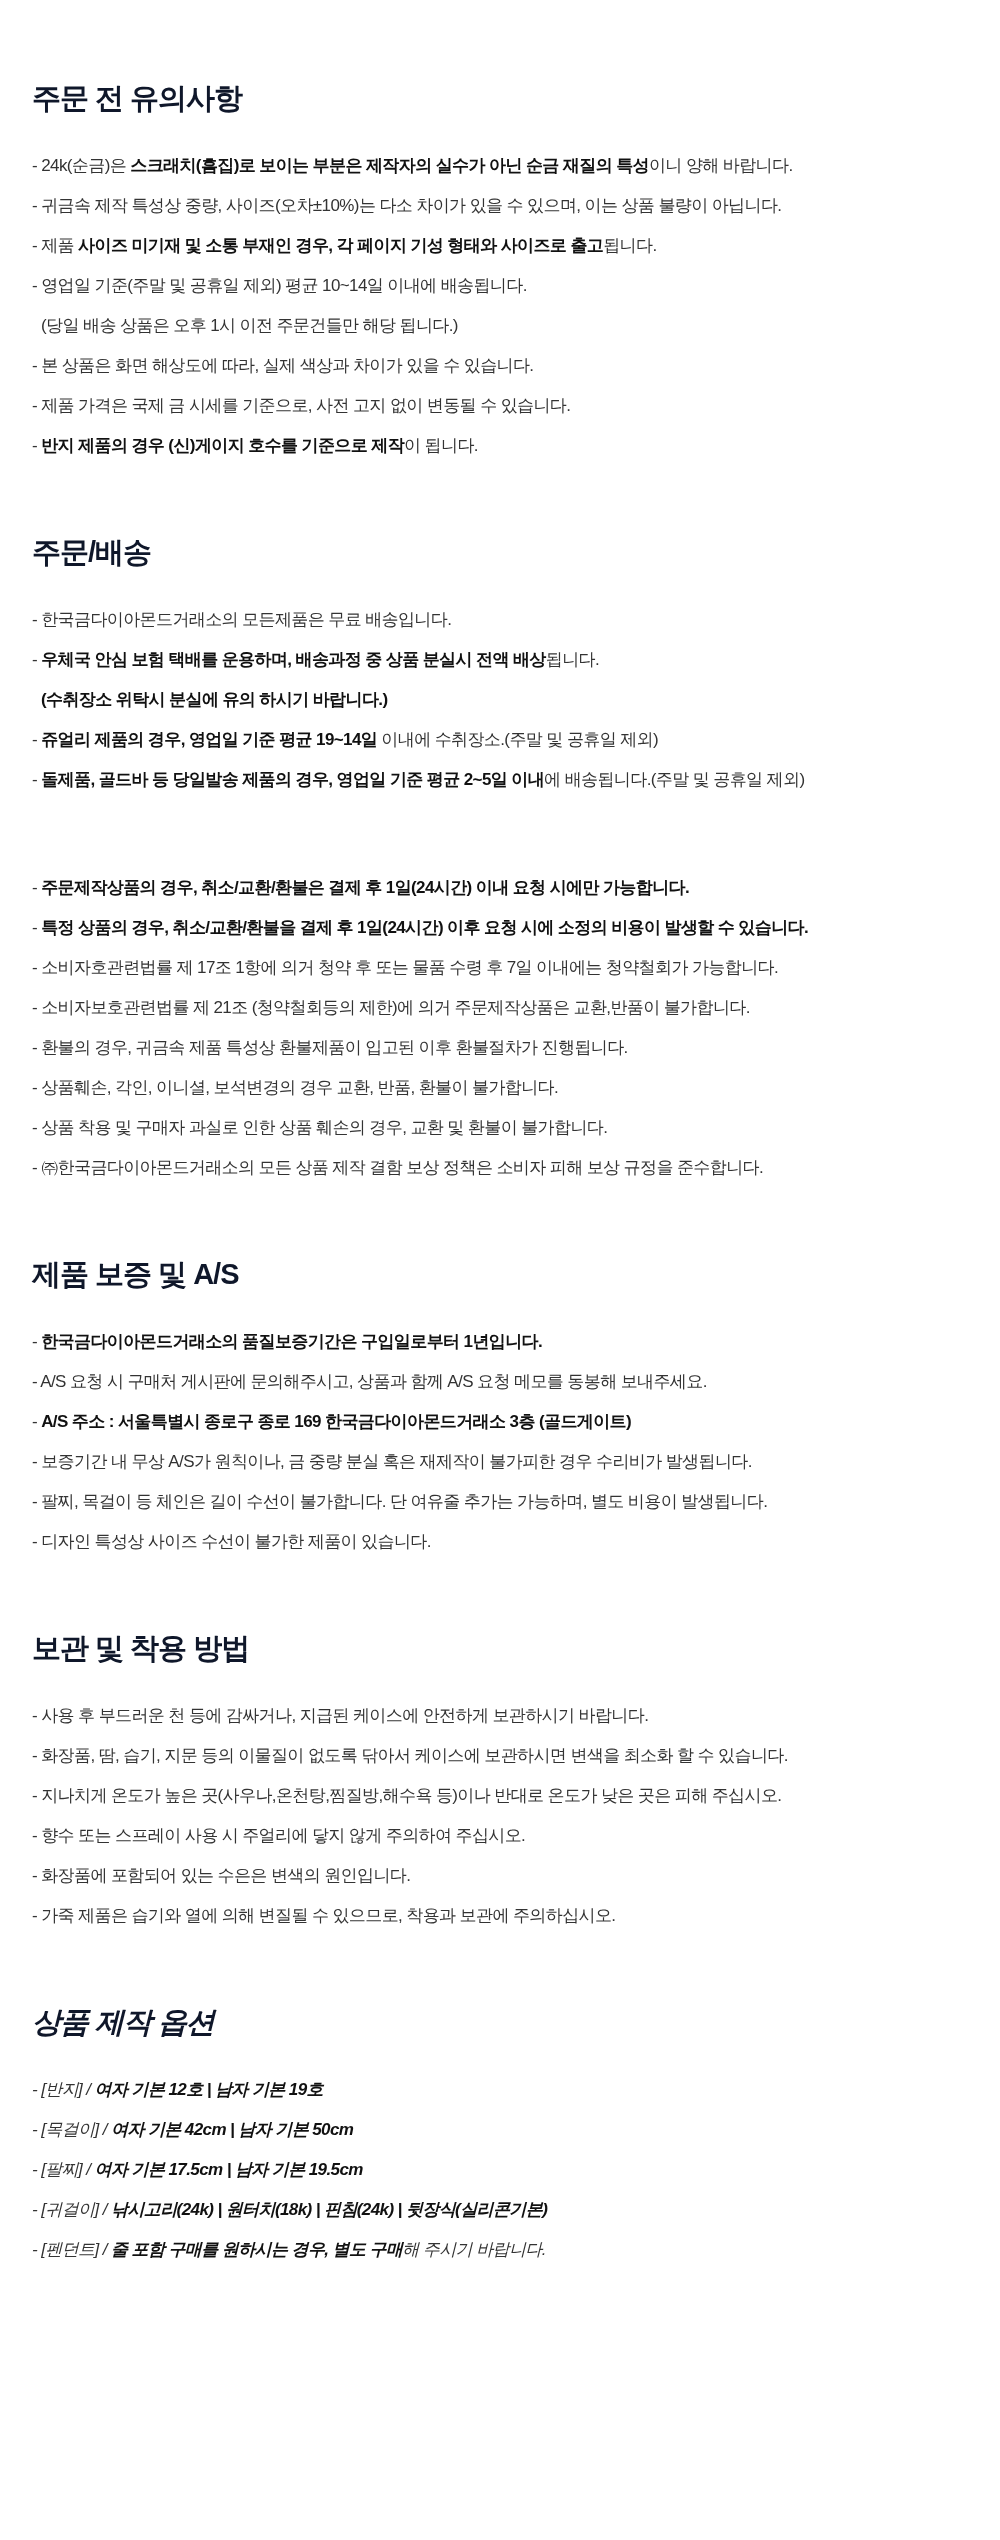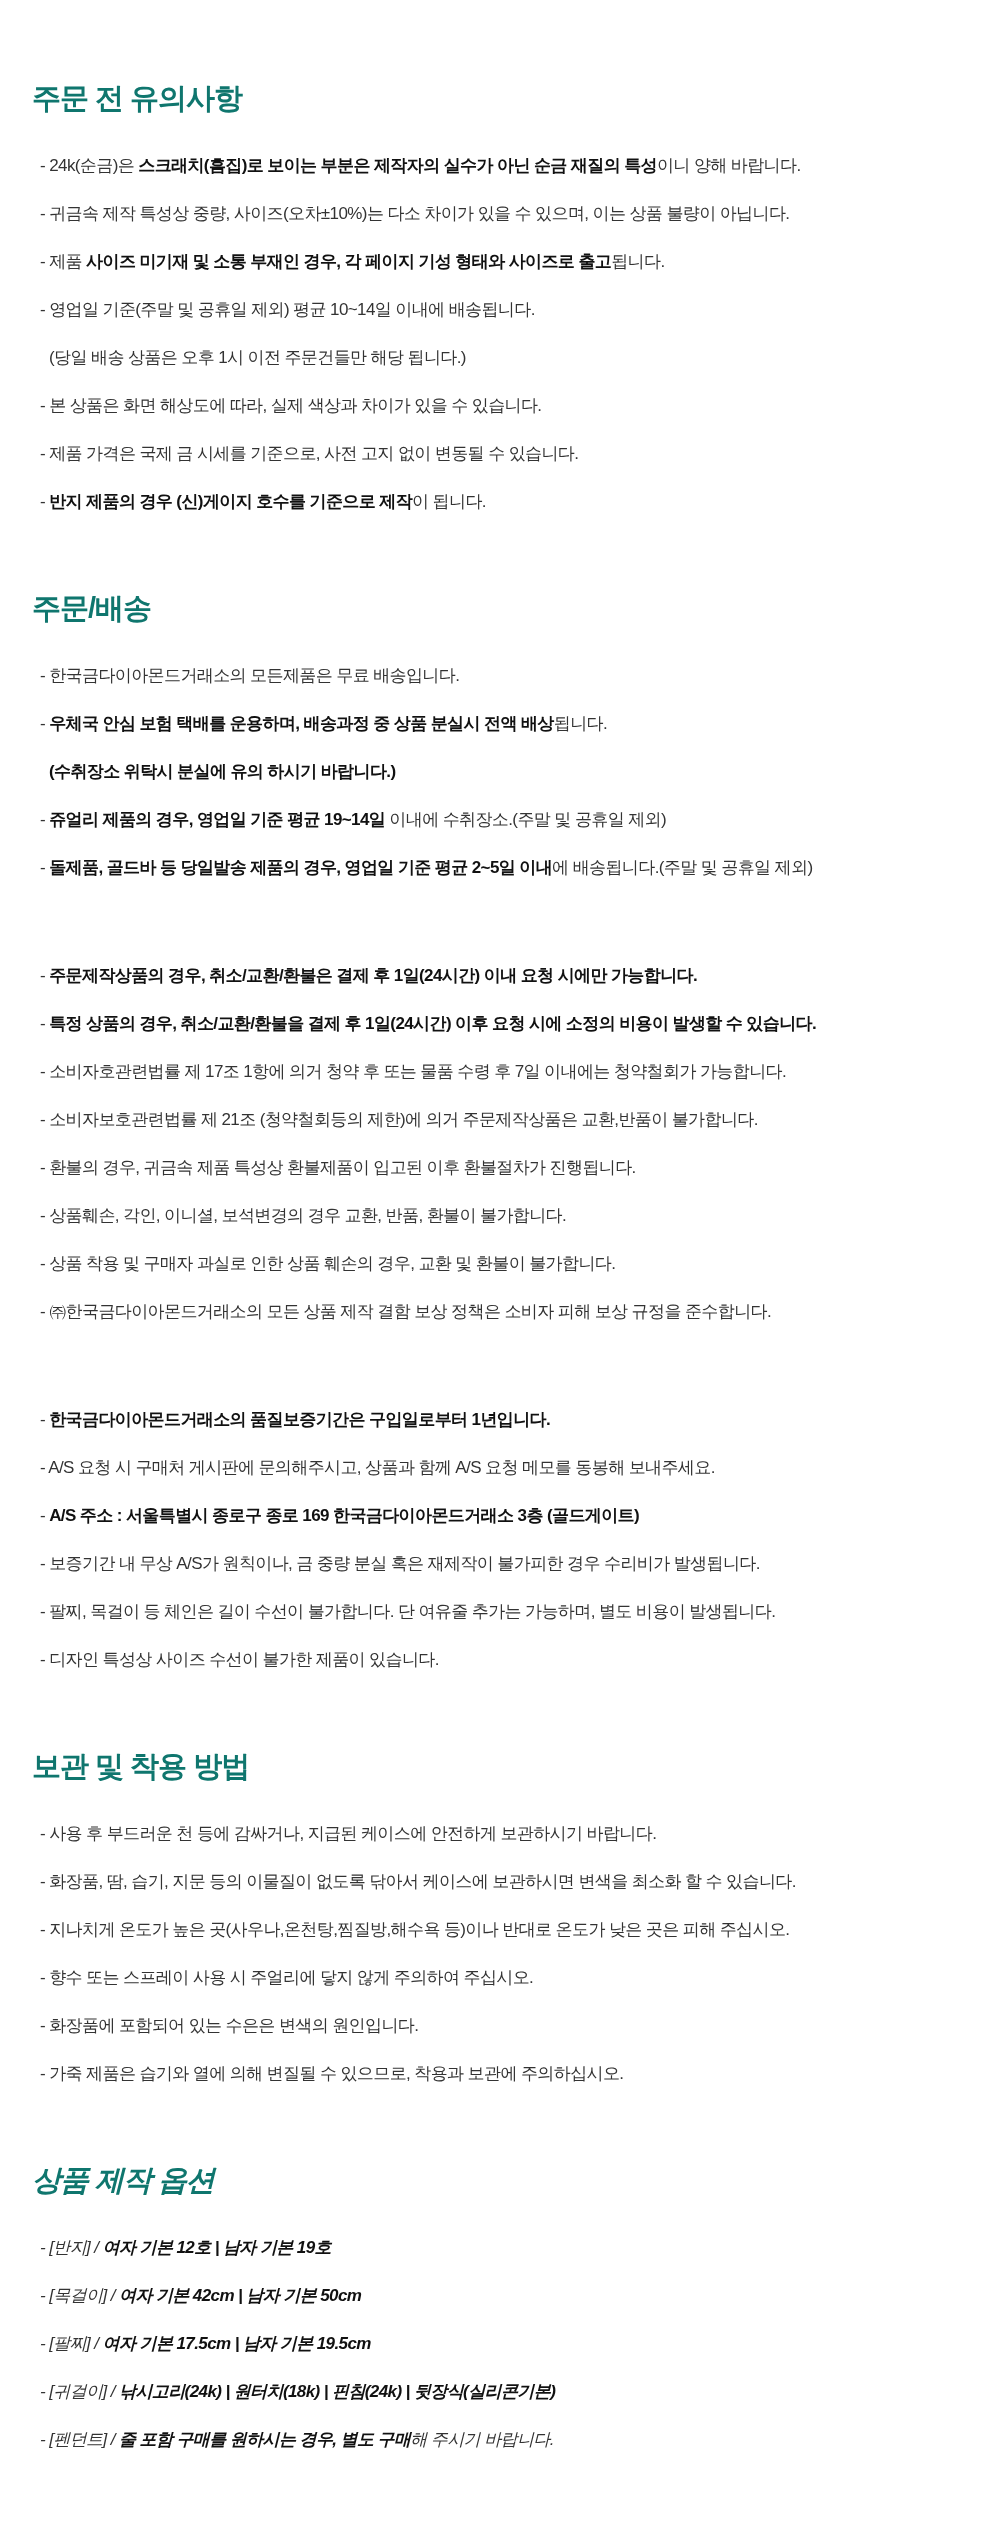--- a/index.html
+++ b/index.html
@@ -22,25 +22,25 @@
   }
   .notice-section:last-child {
     margin-bottom: 0;
     font-style: italic;
   }
   .section-title {
     margin: 0 0 30px 0;
     font-size: 29px;
     line-height: 36px;
     font-weight: 800;
-    color: #0f766e;
+    color: #0f172a;
     letter-spacing: -1px;
   }
   .notice-line {
-    margin: 8px;
+    margin: 0;
     font-size: 17px;
     line-height: 40px;
     color: #333333;
     letter-spacing: -0.6px;
     white-space: nowrap;
   }
   .notice-line.indent {
     padding-left: 9px;
   }
   .seg { font-weight: 400; }
@@ -73,20 +73,21 @@
       <p class="notice-line"><span class="seg">- </span><span class="seg bold">주문제작상품의 경우, 취소/교환/환불은 결제 후 1일(24시간) 이내 요청 시에만 가능합니다.</span></p>
       <p class="notice-line"><span class="seg">- </span><span class="seg bold">특정 상품의 경우, 취소/교환/환불을 결제 후 1일(24시간) 이후 요청 시에 소정의 비용이 발생할 수 있습니다.</span></p>
       <p class="notice-line"><span class="seg">- 소비자호관련법률 제 17조 1항에 의거 청약 후 또는 물품 수령 후 7일 이내에는 청약철회가 가능합니다.</span></p>
       <p class="notice-line"><span class="seg">- 소비자보호관련법률 제 21조 (청약철회등의 제한)에 의거 주문제작상품은 교환,반품이 불가합니다.</span></p>
       <p class="notice-line"><span class="seg">- 환불의 경우, 귀금속 제품 특성상 환불제품이 입고된 이후 환불절차가 진행됩니다.</span></p>
       <p class="notice-line"><span class="seg">- 상품훼손, 각인, 이니셜, 보석변경의 경우 교환, 반품, 환불이 불가합니다.</span></p>
       <p class="notice-line"><span class="seg">- 상품 착용 및 구매자 과실로 인한 상품 훼손의 경우, 교환 및 환불이 불가합니다.</span></p>
       <p class="notice-line"><span class="seg">- ㈜한국금다이아몬드거래소의 모든 상품 제작 결함 보상 정책은 소비자 피해 보상 규정을 준수합니다.</span></p>
     </section>
     <section class="notice-section">
+      <h2 class="section-title">제품 보증 및 A/S</h2>
       <p class="notice-line"><span class="seg">- </span><span class="seg bold">한국금다이아몬드거래소의 품질보증기간은 구입일로부터 1년입니다.</span></p>
       <p class="notice-line"><span class="seg">- A/S 요청 시 구매처 게시판에 문의해주시고, 상품과 함께 A/S 요청 메모를 동봉해 보내주세요.</span></p>
       <p class="notice-line"><span class="seg">- </span><span class="seg bold">A/S 주소 : 서울특별시 종로구 종로 169 한국금다이아몬드거래소 3층 (골드게이트)</span></p>
       <p class="notice-line"><span class="seg">- 보증기간 내 무상 A/S가 원칙이나, 금 중량 분실 혹은 재제작이 불가피한 경우 수리비가 발생됩니다.</span></p>
       <p class="notice-line"><span class="seg">- 팔찌, 목걸이 등 체인은 길이 수선이 불가합니다. 단 여유줄 추가는 가능하며, 별도 비용이 발생됩니다.</span></p>
       <p class="notice-line"><span class="seg">- 디자인 특성상 사이즈 수선이 불가한 제품이 있습니다.</span></p>
     </section>
     <section class="notice-section">
       <h2 class="section-title">보관 및 착용 방법</h2>
       <p class="notice-line"><span class="seg">- 사용 후 부드러운 천 등에 감싸거나, 지급된 케이스에 안전하게 보관하시기 바랍니다.</span></p>

